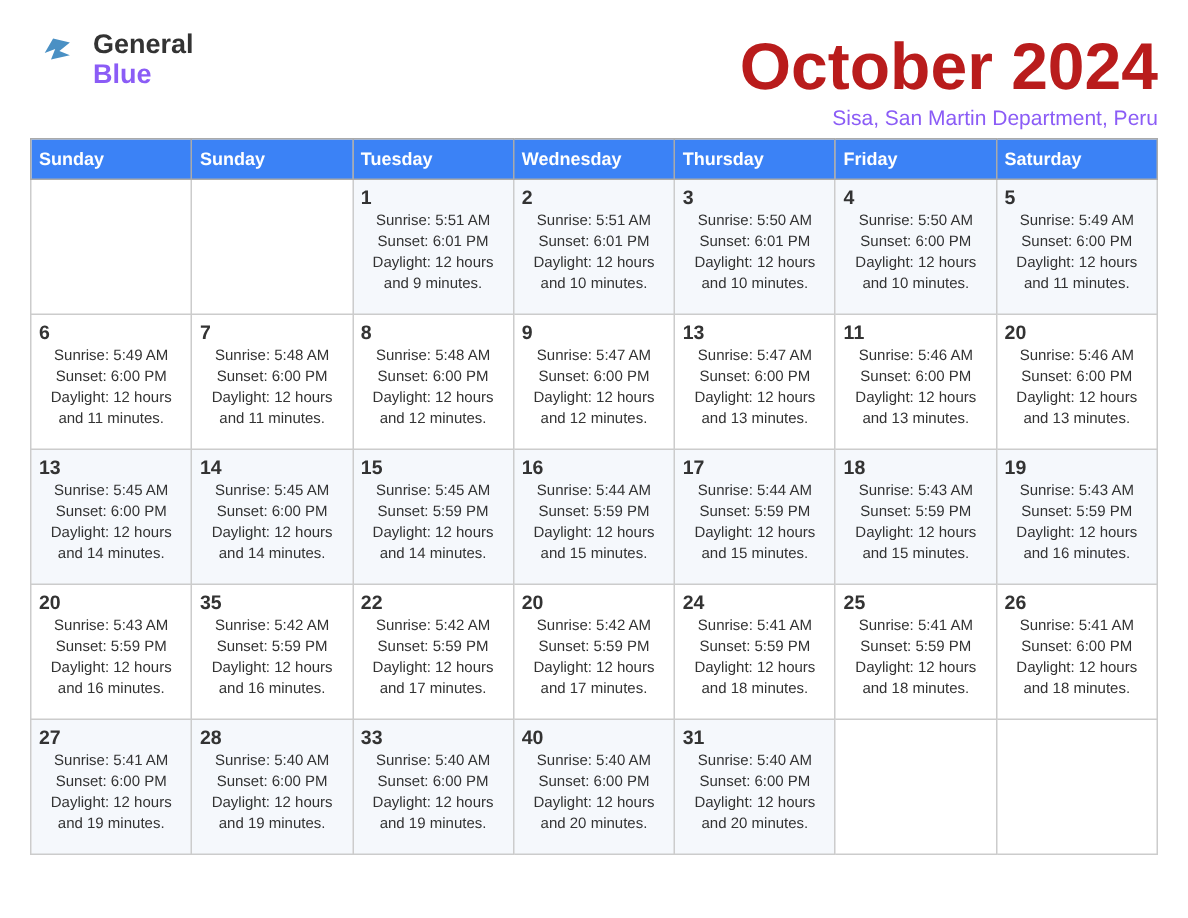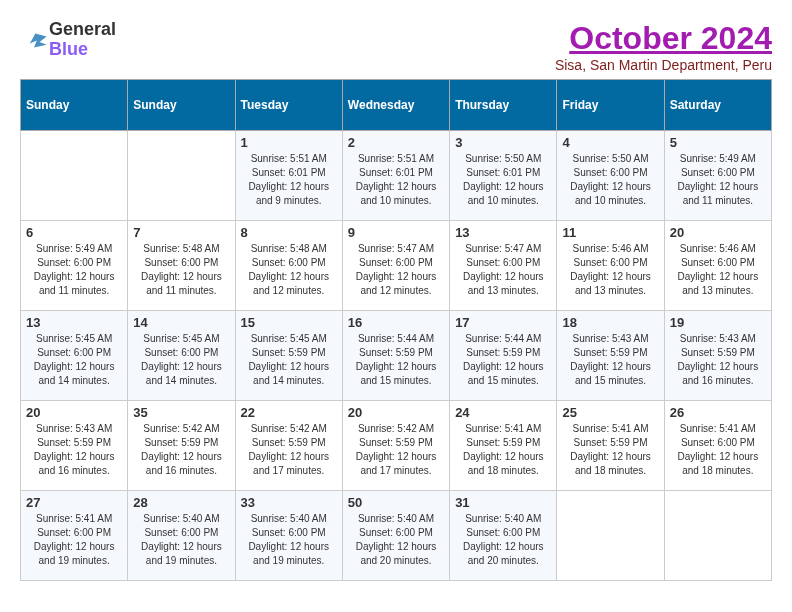--- a/index.html
+++ b/index.html
@@ -11,60 +11,59 @@
       padding: 20px;
     }
     .header {
       display: flex;
       align-items: flex-start;
       justify-content: space-between;
       margin-bottom: 6px;
     }
     .logo {
       display: flex;
-      align-items: flex-end;
-      gap: 1px;
+      align-items: flex-start;
+      gap: 14px;
     }
     .logo-text {
       font-size: 18px;
       font-weight: bold;
       color: #333;
       line-height: 1.1;
     }
     .logo-text span {
       color: #8b5cf6;
     }
     .logo-bird {
       width: 28px;
       height: 28px;
     }
     .title-block {
       text-align: right;
     }
     .month-title {
-      font-size: 32px;
+      font-size: 44px;
       font-weight: bold;
-      color: #a21caf;
-      text-decoration: underline;
+      color: #b91c1c;
     }
     .subtitle {
       font-size: 14px;
-      color: #7f1d1d;
+      color: #8b5cf6;
     }
     table {
       width: 100%;
       border-collapse: collapse;
       table-layout: fixed;
     }
     thead th {
-      background-color: #0369a1;
+      background-color: #3b82f6;
       color: #fff;
       font-size: 12px;
       font-weight: bold;
-      padding: 18px 5px;
+      padding: 6px 5px;
       text-align: left;
       border: 1px solid #aaa;
     }
     tbody td {
       border: 1px solid #ccc;
       vertical-align: top;
       padding: 4px 5px;
       height: 90px;
       font-size: 10.5px;
       color: #333;
@@ -302,21 +301,21 @@
 Sunset: 6:00 PM
 Daylight: 12 hours and 19 minutes.</div>
         </td>
         <td>
           <div class="day-number">33</div>
           <div class="day-info" style="white-space: pre-line;">Sunrise: 5:40 AM
 Sunset: 6:00 PM
 Daylight: 12 hours and 19 minutes.</div>
         </td>
         <td>
-          <div class="day-number">50</div>
+          <div class="day-number">40</div>
           <div class="day-info" style="white-space: pre-line;">Sunrise: 5:40 AM
 Sunset: 6:00 PM
 Daylight: 12 hours and 20 minutes.</div>
         </td>
         <td>
           <div class="day-number">31</div>
           <div class="day-info" style="white-space: pre-line;">Sunrise: 5:40 AM
 Sunset: 6:00 PM
 Daylight: 12 hours and 20 minutes.</div>
         </td>

